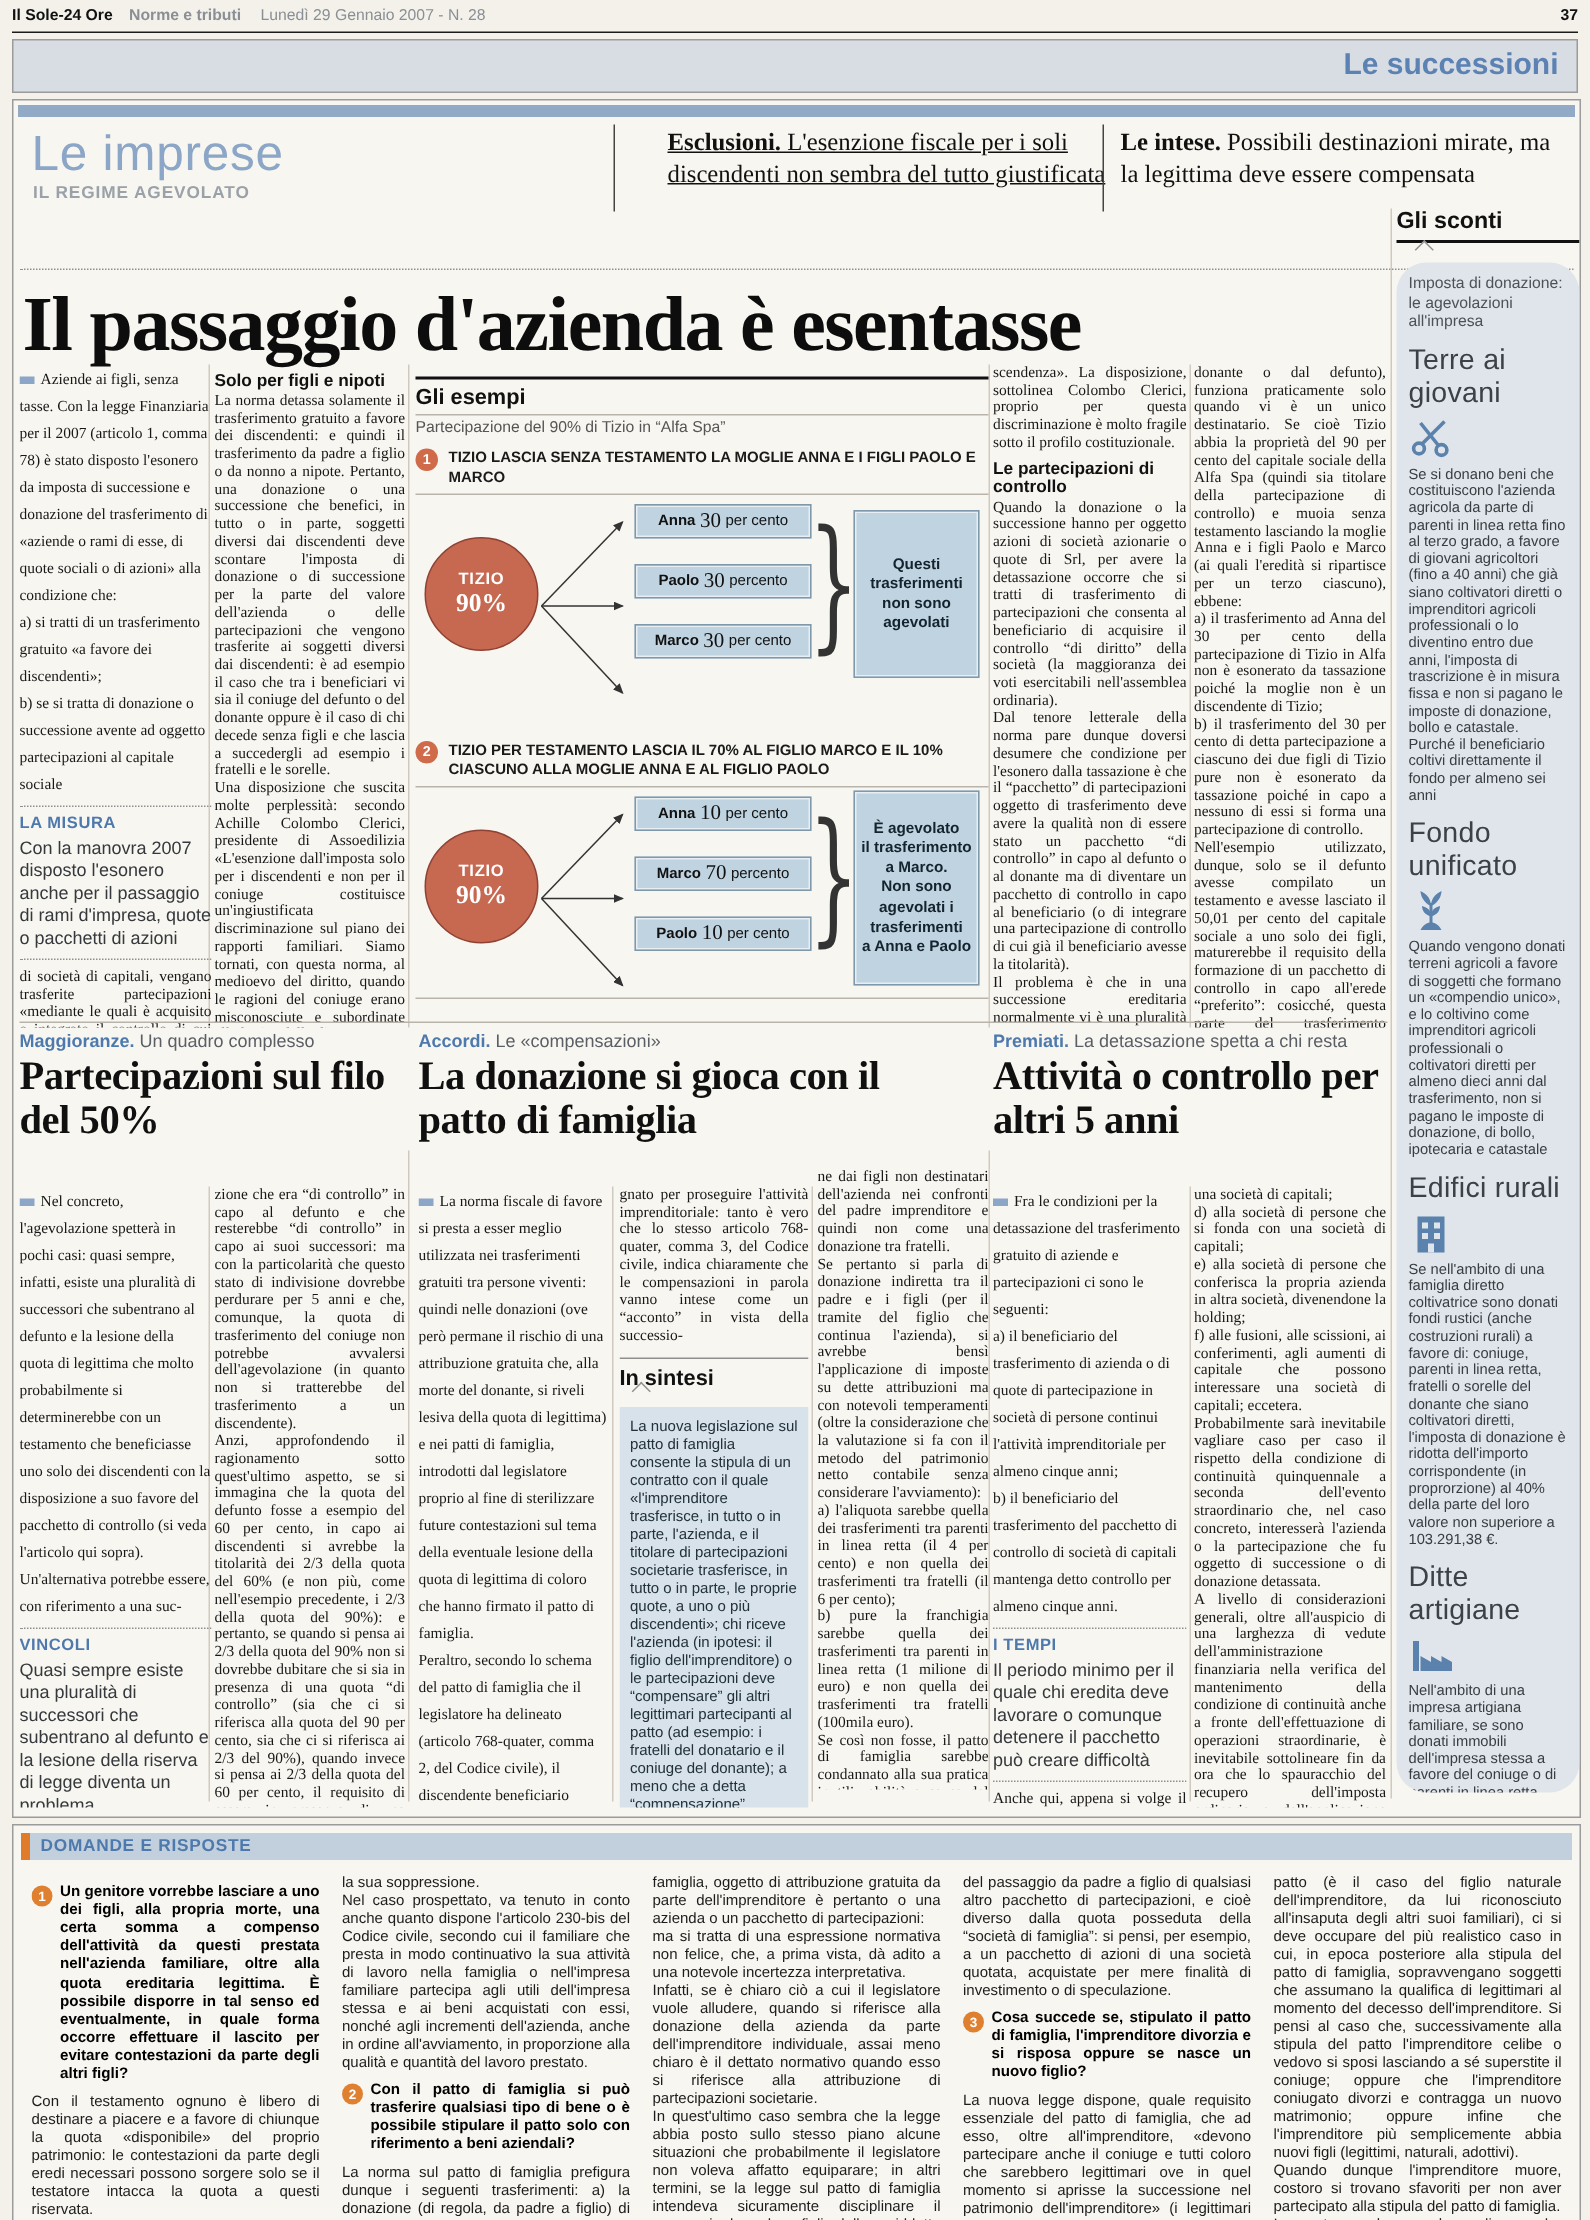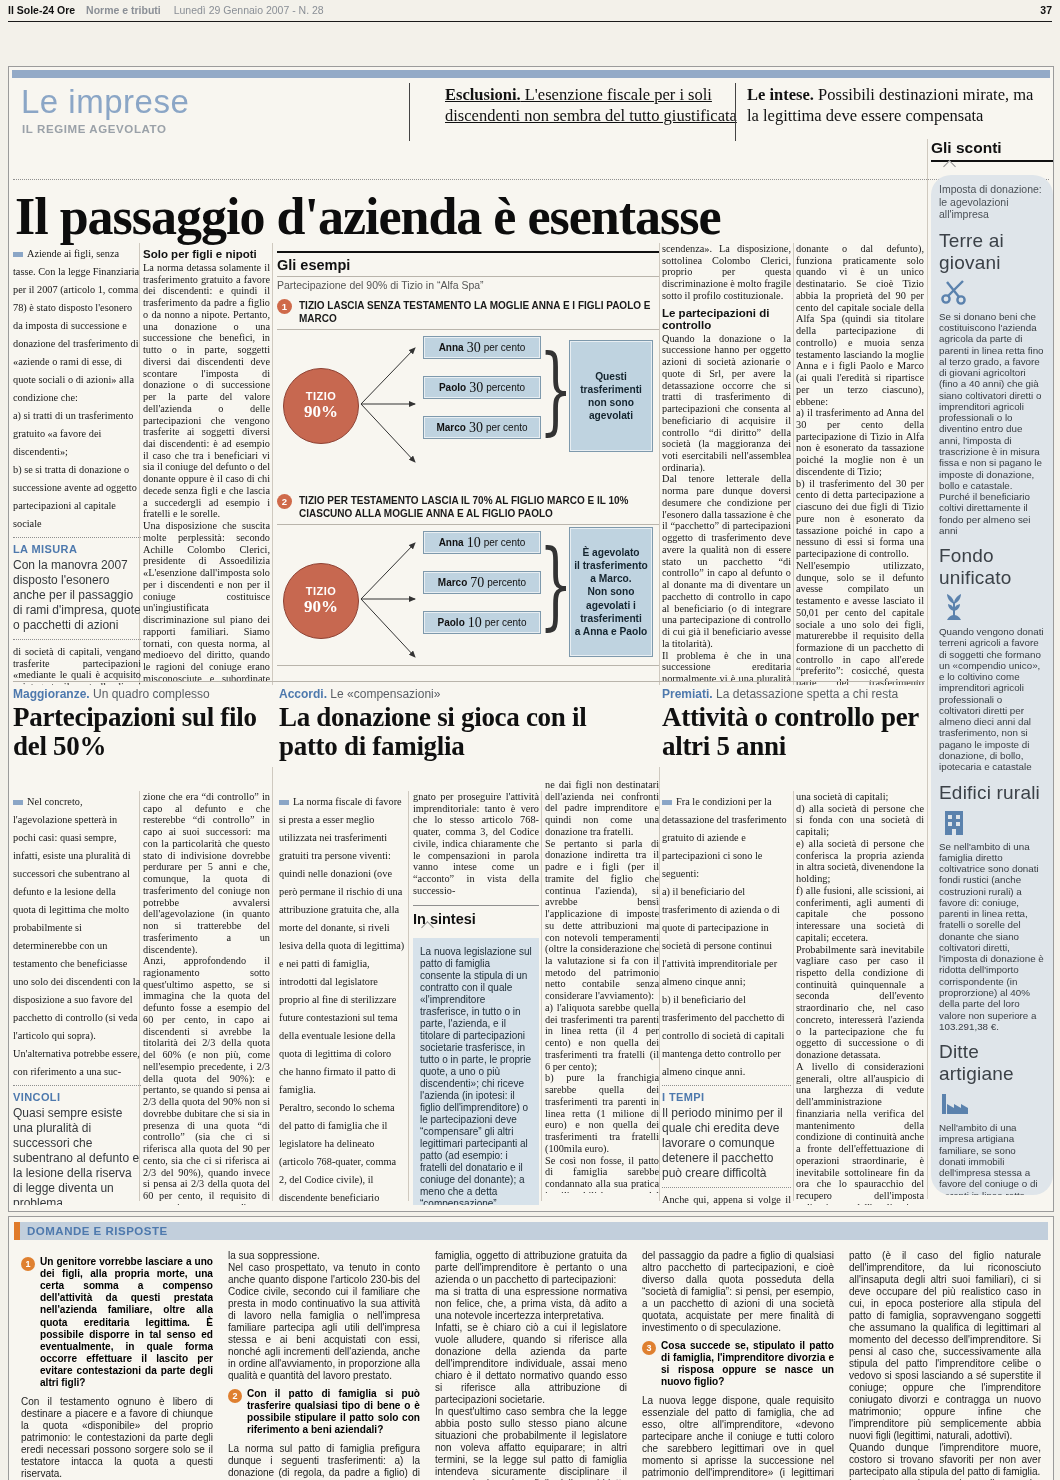--- a/index.html
+++ b/index.html
@@ -48,21 +48,21 @@
   .info{position:absolute;left:268px;top:184px;width:382px;height:408px;}
   .info-toprule{border-top:2.5px solid #111;}
   .info-title{font-size:14.5px;font-weight:bold;color:#111;margin:4px 0 3px;}
   .info-sub{font-size:10.5px;color:#555;margin:2px 0 4px;}
   .hairline{border-top:1px solid #b9b4ab;}
   .badge-row{display:flex;gap:7px;align-items:flex-start;margin:8px 0 4px;}
   .badge{flex:0 0 15px;width:15px;height:15px;border-radius:50%;background:#cf6a4a;color:#fff;
          font-size:9.5px;font-weight:bold;text-align:center;line-height:15px;}
   .badge-lbl{font-size:10px;font-weight:bold;color:#1a1a1a;line-height:1.25;padding-top:1px;}
   .diagram{position:relative;height:150px;}
-  .node{position:absolute;left:6px;top:38px;width:74px;height:74px;border-radius:50%;background:#c76850;
+  .node{position:absolute;left:6px;top:28px;width:74px;height:74px;border-radius:50%;background:#c76850;
         border:1px solid #8e4234;color:#fff;display:flex;flex-direction:column;align-items:center;justify-content:center;}
   .node .nm{font-size:11px;font-weight:bold;letter-spacing:.5px;}
   .node .sh{font-size:17px;font-weight:bold;font-family:"Liberation Serif",serif;}
   .arrows{position:absolute;left:82px;top:6px;}
   .fboxes{position:absolute;left:146px;top:6px;width:118px;display:flex;flex-direction:column;gap:17px;}
   .fbox{height:21px;background:#bfd3e0;border:1px solid #7e99ac;box-shadow:inset 0 0 0 1px #e8eef2;
         display:flex;align-items:center;justify-content:center;gap:3px;font-size:10px;color:#111;}
   .fbox .nm{font-weight:bold;}
   .fbox .val{font-family:"Liberation Serif",serif;font-size:14px;}
   .brace{position:absolute;left:262px;top:2px;font-family:"DejaVu Serif",serif;font-size:96px;
@@ -115,20 +115,23 @@
 
 <div class="page">
 
   <div class="masthead">
     <span class="mh-paper">Il Sole-24 Ore</span>
     <span class="mh-sec">Norme e tributi</span>
     <span class="mh-date">Lunedì 29 Gennaio 2007 - N. 28</span>
     <span class="mh-page">37</span>
   </div>
 
+  <div class="band">
+    <span class="band-label">Le successioni</span>
+  </div>
 
   <div class="mainbox">
     <div class="bluebar"></div>
 
     <div class="leimprese">Le imprese</div>
     <div class="regime">IL REGIME AGEVOLATO</div>
     <div class="tb-div" style="left:400px;"></div>
     <div class="tb-box" style="left:436px;width:302px;text-decoration:underline;">
       <span class="tb-lead">Esclusioni.</span><span> L'esenzione fiscale per i soli discendenti non sembra del tutto giustificata</span>
     </div>

